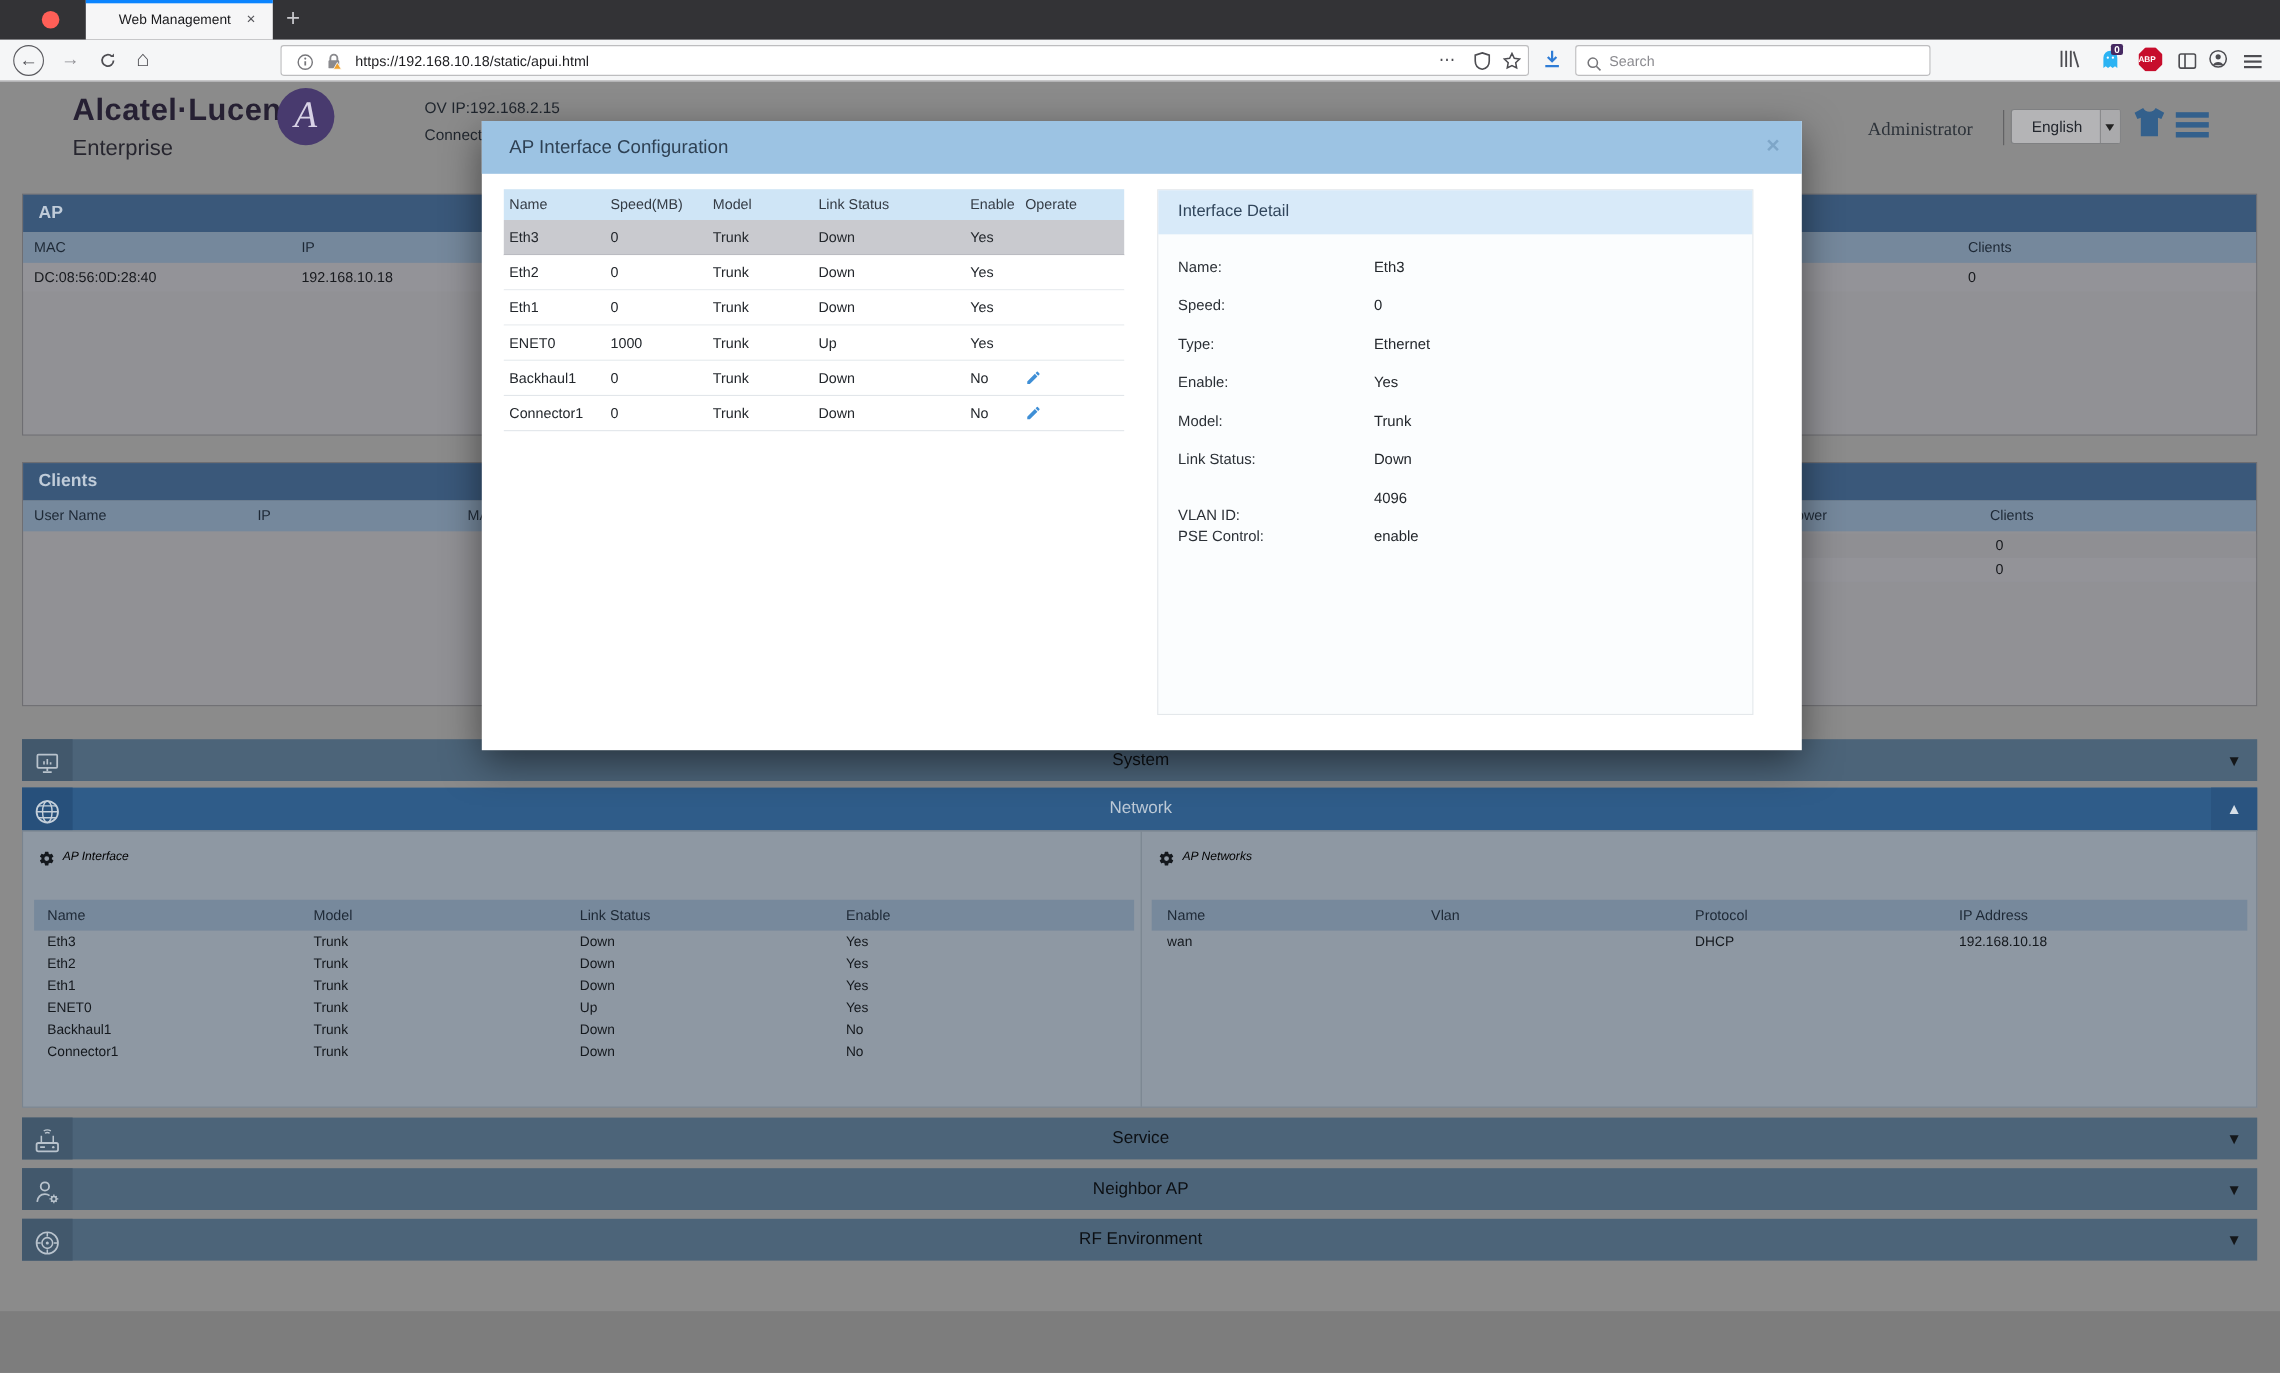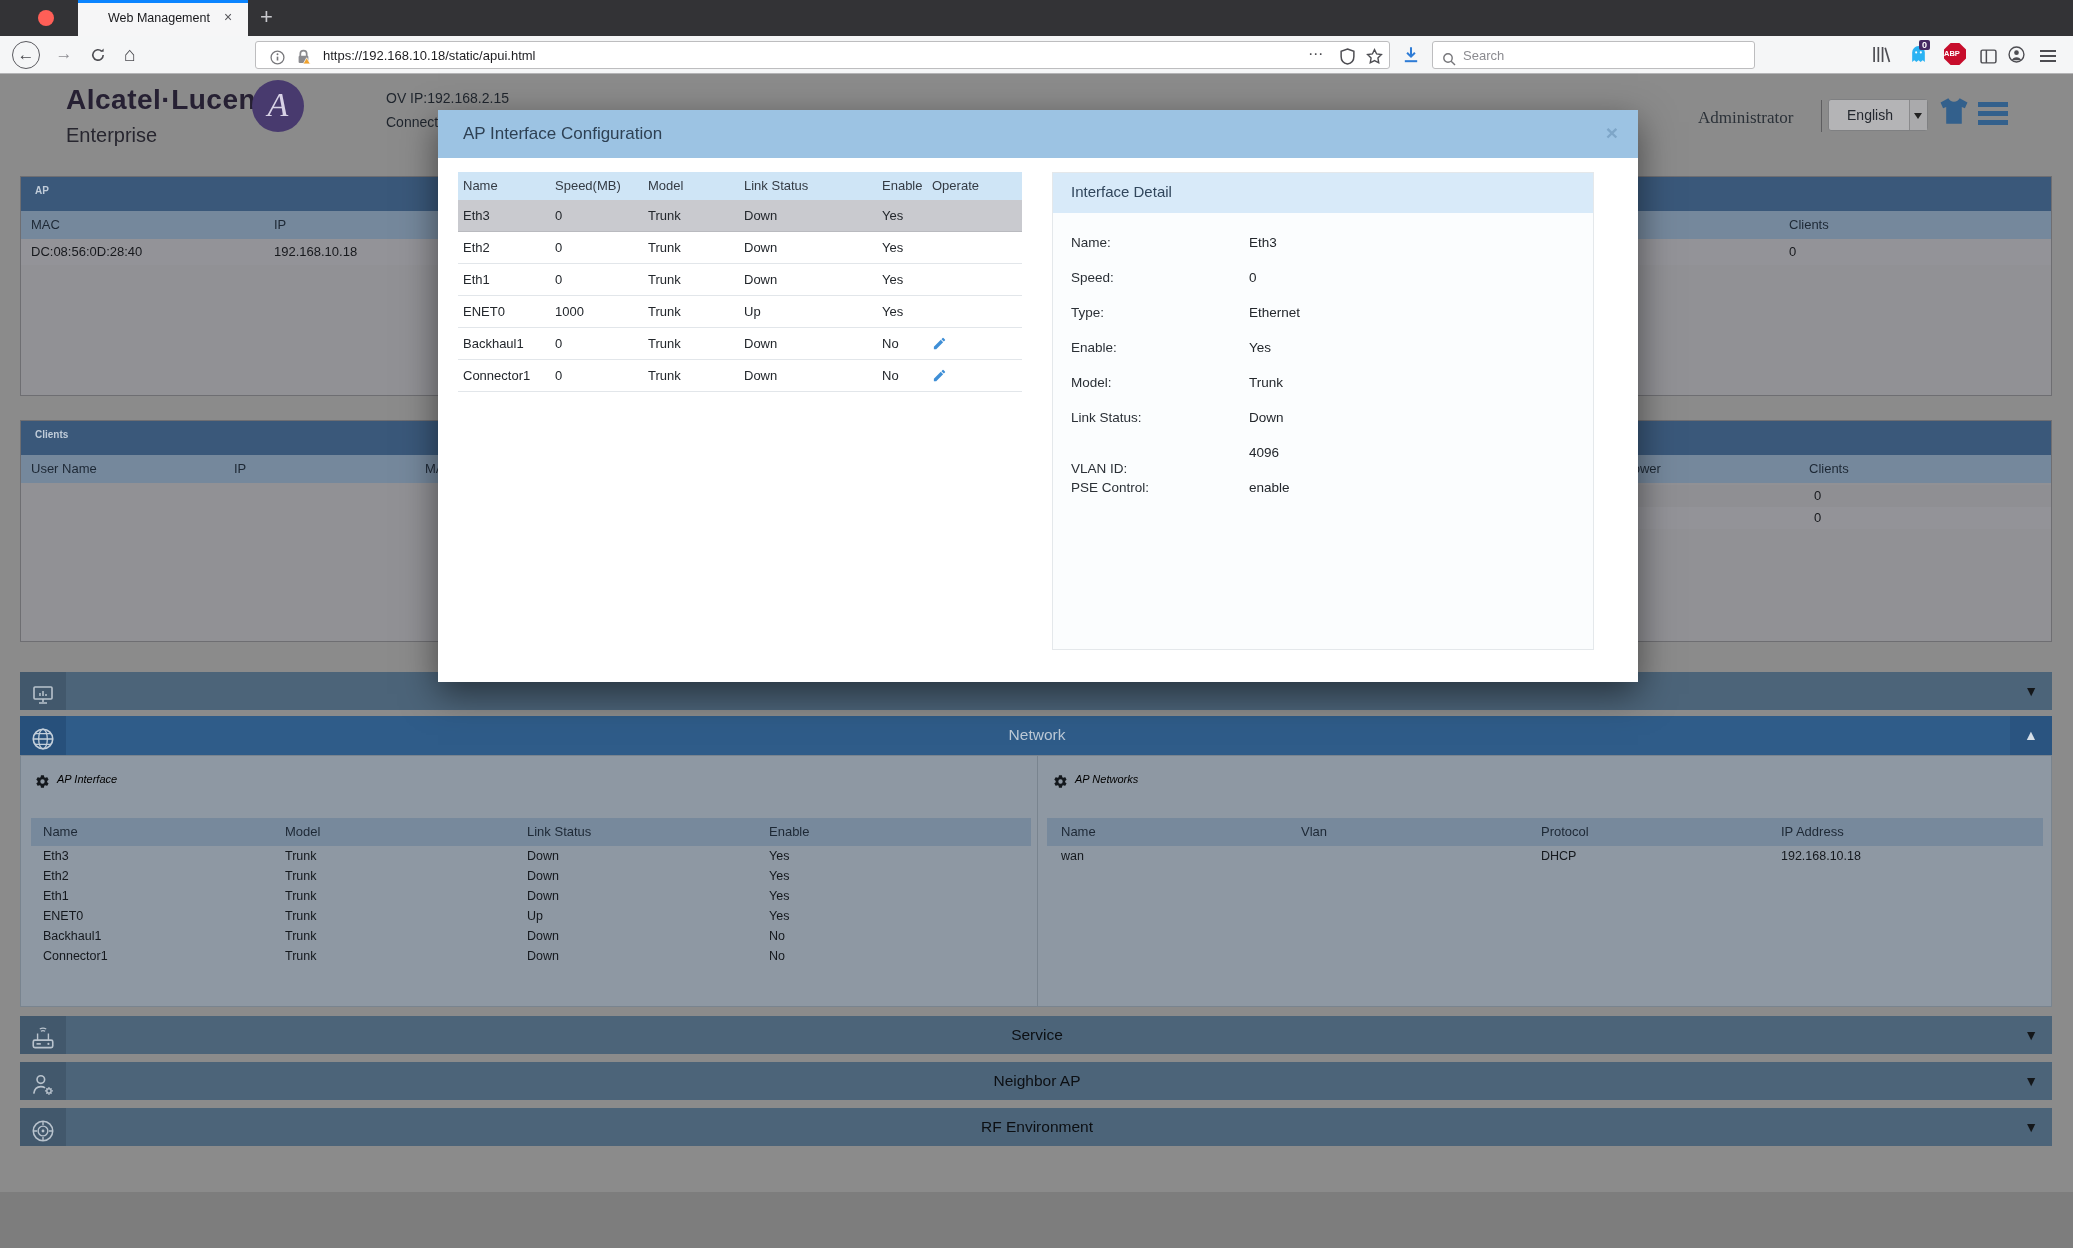--- a/index.html
+++ b/index.html
@@ -36,21 +36,21 @@
   .adminname{left:1698px;top:108px;font-size:17px;color:#2c3239;font-family:Liberation Serif, serif;}
   .hdrdivider{left:1821px;top:100px;width:1px;height:32px;background:#5e5e60;}
   .langsel{left:1828px;top:99px;width:100px;height:32px;background:#b4b4b6;border:1px solid #7f8082;border-radius:3px;box-sizing:border-box;}
   .langtext{left:0;top:7px;width:82px;text-align:center;font-size:14px;color:#23272e;}
   .langarrowbox{right:0;top:0;width:17px;height:30px;border-left:1px solid #8a8a8c;background:#aaaaac;}
   .langarrow{left:4px;top:13px;width:0;height:0;border-left:4.5px solid transparent;border-right:4.5px solid transparent;border-top:6px solid #222;}
   .menubars span{display:block;width:30px;height:5px;background:#33608c;margin:4px 0;}
   
   .panel{border:1px solid #6e6e72;box-sizing:border-box;background:#919195;}
   .phead{left:0;top:0;right:0;height:34px;background:#3a587a;}
-  .phead span{position:absolute;left:14px;top:8px;font-size:10px;font-weight:bold;color:#c0ccd9;}
+  .phead span{position:absolute;left:14px;top:8px;font-size:16px;font-weight:bold;color:#c0ccd9;}
   .colband{left:0;top:34px;right:0;height:28px;background:#75889c;}
   .colband span,.cellrow span{position:absolute;font-size:13px;color:#1d2835;top:6px;}
   .cellrow{left:0;right:0;height:26px;background:#939398;}
   .cellrow span{color:#17191d;}
   
   .bar{left:20px;width:2032px;height:38px;background:#4c6479;}
   .iconbox{left:0;top:0;width:46px;height:38px;background:#42586c;color:#b9c3cd;text-align:center;line-height:44px;}
   .barlabel{left:46px;right:44px;top:10px;text-align:center;font-size:15.5px;color:#0c0f13;}
   .chevron{right:14px;top:11px;font-size:14px;color:#14171a;}
   .netbar{background:#2f5c89;}
@@ -256,20 +256,21 @@
 </div>
 
 <div class="abs bar" style="top:672px;">
   <span class="abs iconbox">
     <svg width="24" height="24" viewBox="0 0 24 24">
         <rect x="3" y="4" width="18" height="12" rx="1" fill="none" stroke="currentColor" stroke-width="1.6"></rect>
         <path d="M9 13v-3M12 13V8M15 13v-2" stroke="currentColor" stroke-width="1.5"></path>
         <path d="M12 16v3M8 20h8" stroke="currentColor" stroke-width="1.6"></path>
       </svg>
   </span>
+  <span class="abs barlabel">System</span>
   <span class="abs chevron">▼</span>
 </div>
 
 <div class="abs bar netbar" style="top:716px;height:39px;">
   <span class="abs iconbox" style="height:39px;">
     <svg width="26" height="26" viewBox="0 0 24 24">
         <circle cx="12" cy="12" r="9" fill="none" stroke="currentColor" stroke-width="1.5"></circle>
         <ellipse cx="12" cy="12" rx="4" ry="9" fill="none" stroke="currentColor" stroke-width="1.2"></ellipse>
         <path d="M3 12h18M4.5 7h15M4.5 17h15" stroke="currentColor" stroke-width="1.2" fill="none"></path>
       </svg>

